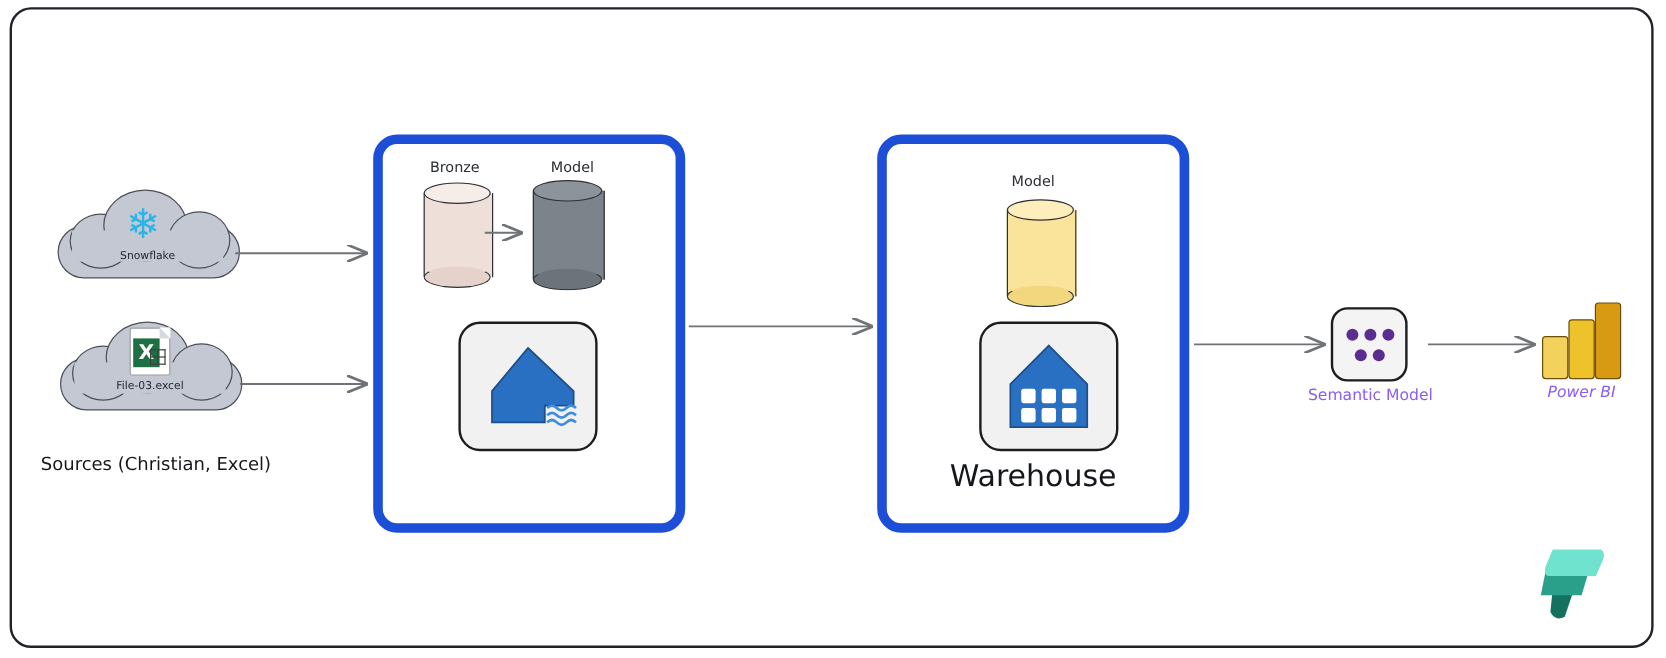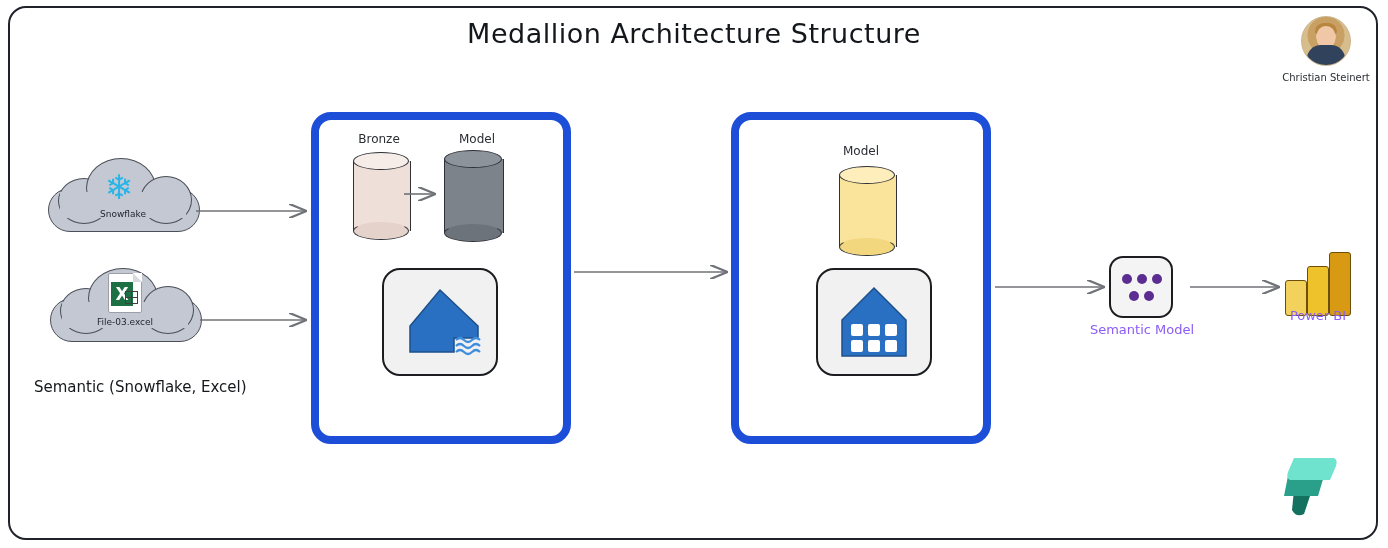--- a/index.html
+++ b/index.html
@@ -141,30 +141,21 @@
 
   svg.arrows{position:absolute;left:0;top:0;width:1388px;height:548px;pointer-events:none;}
 </style>
 </head>
 <body>
 
 <div class="canvas">
 
   <div class="outer-frame"></div>
 
-  <div class="title hand">Medallion Architecture Structure</div>
-
-  <div class="avatar-wrap">
-    <div class="avatar">
-      <span class="hair"></span>
-      <span class="head"></span>
-      <span class="body"></span>
-    </div>
-    <div class="avatar-name hand">Christian Steinert</div>
-  </div>
+
 
   <div class="cloud" style="left:48px;top:158px;width:150px;height:72px;">
     <div class="base" style="left:0;top:30px;width:150px;height:42px;"></div>
     <div class="puff" style="left:10px;top:20px;width:50px;height:44px;"></div>
     <div class="puff" style="left:38px;top:0px;width:68px;height:58px;"></div>
     <div class="puff" style="left:92px;top:18px;width:50px;height:46px;"></div>
     <div class="inner-mask" style="left:12px;top:34px;width:126px;height:26px;"></div>
     <div class="snow" style="left:57px;top:12px;">❄</div>
     <div class="cloud-label hand" style="left:0;top:51px;">Snowflake</div>
   </div>
@@ -175,21 +166,21 @@
     <div class="puff" style="left:38px;top:0px;width:68px;height:58px;"></div>
     <div class="puff" style="left:92px;top:18px;width:50px;height:46px;"></div>
     <div class="inner-mask" style="left:12px;top:34px;width:126px;height:26px;"></div>
     <div class="xls" style="left:58px;top:5px;">
       <span class="xbox">X</span>
       <span class="grid"></span>
     </div>
     <div class="cloud-label hand" style="left:0;top:49px;">File-03.excel</div>
   </div>
 
-  <div class="sources-caption hand">Semantic (Snowflake, Excel)</div>
+  <div class="sources-caption hand">Sources (Christian, Excel)</div>
 
   <div class="layer-box" style="left:311px;top:112px;width:260px;height:332px;">
 
     <div class="tier-label hand" style="left:12px;top:12px;width:96px;">Bronze</div>
     <div class="tier-label hand" style="left:110px;top:12px;width:96px;">Model</div>
 
     <div class="cyl" style="left:34px;top:32px;width:56px;height:88px;">
       <div class="side" style="background:#efdfd9;"></div>
       <div class="bot" style="background:#e5d2ca;"></div>
       <div class="top" style="background:#f6ece8;"></div>
@@ -231,37 +222,38 @@
           <rect x="33" y="54" width="12" height="12" rx="2"></rect>
           <rect x="50" y="54" width="12" height="12" rx="2"></rect>
           <rect x="67" y="54" width="12" height="12" rx="2"></rect>
           <rect x="33" y="70" width="12" height="12" rx="2"></rect>
           <rect x="50" y="70" width="12" height="12" rx="2"></rect>
           <rect x="67" y="70" width="12" height="12" rx="2"></rect>
         </g>
       </svg>
     </div>
 
+    <div class="layer-title hand" style="left:0;top:262px;">Warehouse</div>
   </div>
 
   <div class="sm-tile" style="left:1109px;top:256px;width:64px;height:62px;">
     <span class="dot" style="left:11px;top:16px;"></span>
     <span class="dot" style="left:26px;top:16px;"></span>
     <span class="dot" style="left:41px;top:16px;"></span>
     <span class="dot" style="left:18px;top:33px;"></span>
     <span class="dot" style="left:33px;top:33px;"></span>
   </div>
   <div class="node-label hand" style="left:1081px;top:322px;width:122px;">Semantic Model</div>
 
   <div class="pbi" style="left:1285px;top:254px;width:66px;height:62px;">
     <span class="bar" style="left:0;width:20px;height:34px;background:#f2d25c;"></span>
     <span class="bar" style="left:22px;width:20px;height:48px;background:#eec22b;"></span>
     <span class="bar" style="left:44px;width:20px;height:62px;background:#d79a12;"></span>
   </div>
-  <div class="node-label hand" style="left:1268px;top:308px;width:100px;">Power BI</div>
+  <div class="node-label hand" style="left:1268px;top:320px;width:100px;font-style:italic;">Power BI</div>
 
   <div class="fabric" style="left:1272px;top:448px;width:70px;height:72px;">
     <svg width="70" height="72" viewBox="0 0 70 72">
       <path d="M22 42 L40 42 L32 66 Q24 70 20 62 Z" fill="#14705f"></path>
       <path d="M16 28 L52 28 L46 48 L12 48 Z" fill="#2aa08a"></path>
       <path d="M22 10 L62 10 Q66 12 64 18 L58 32 L18 32 Q14 30 16 24 Z" fill="#6fe3cd"></path>
     </svg>
   </div>
 
   <svg class="arrows">

